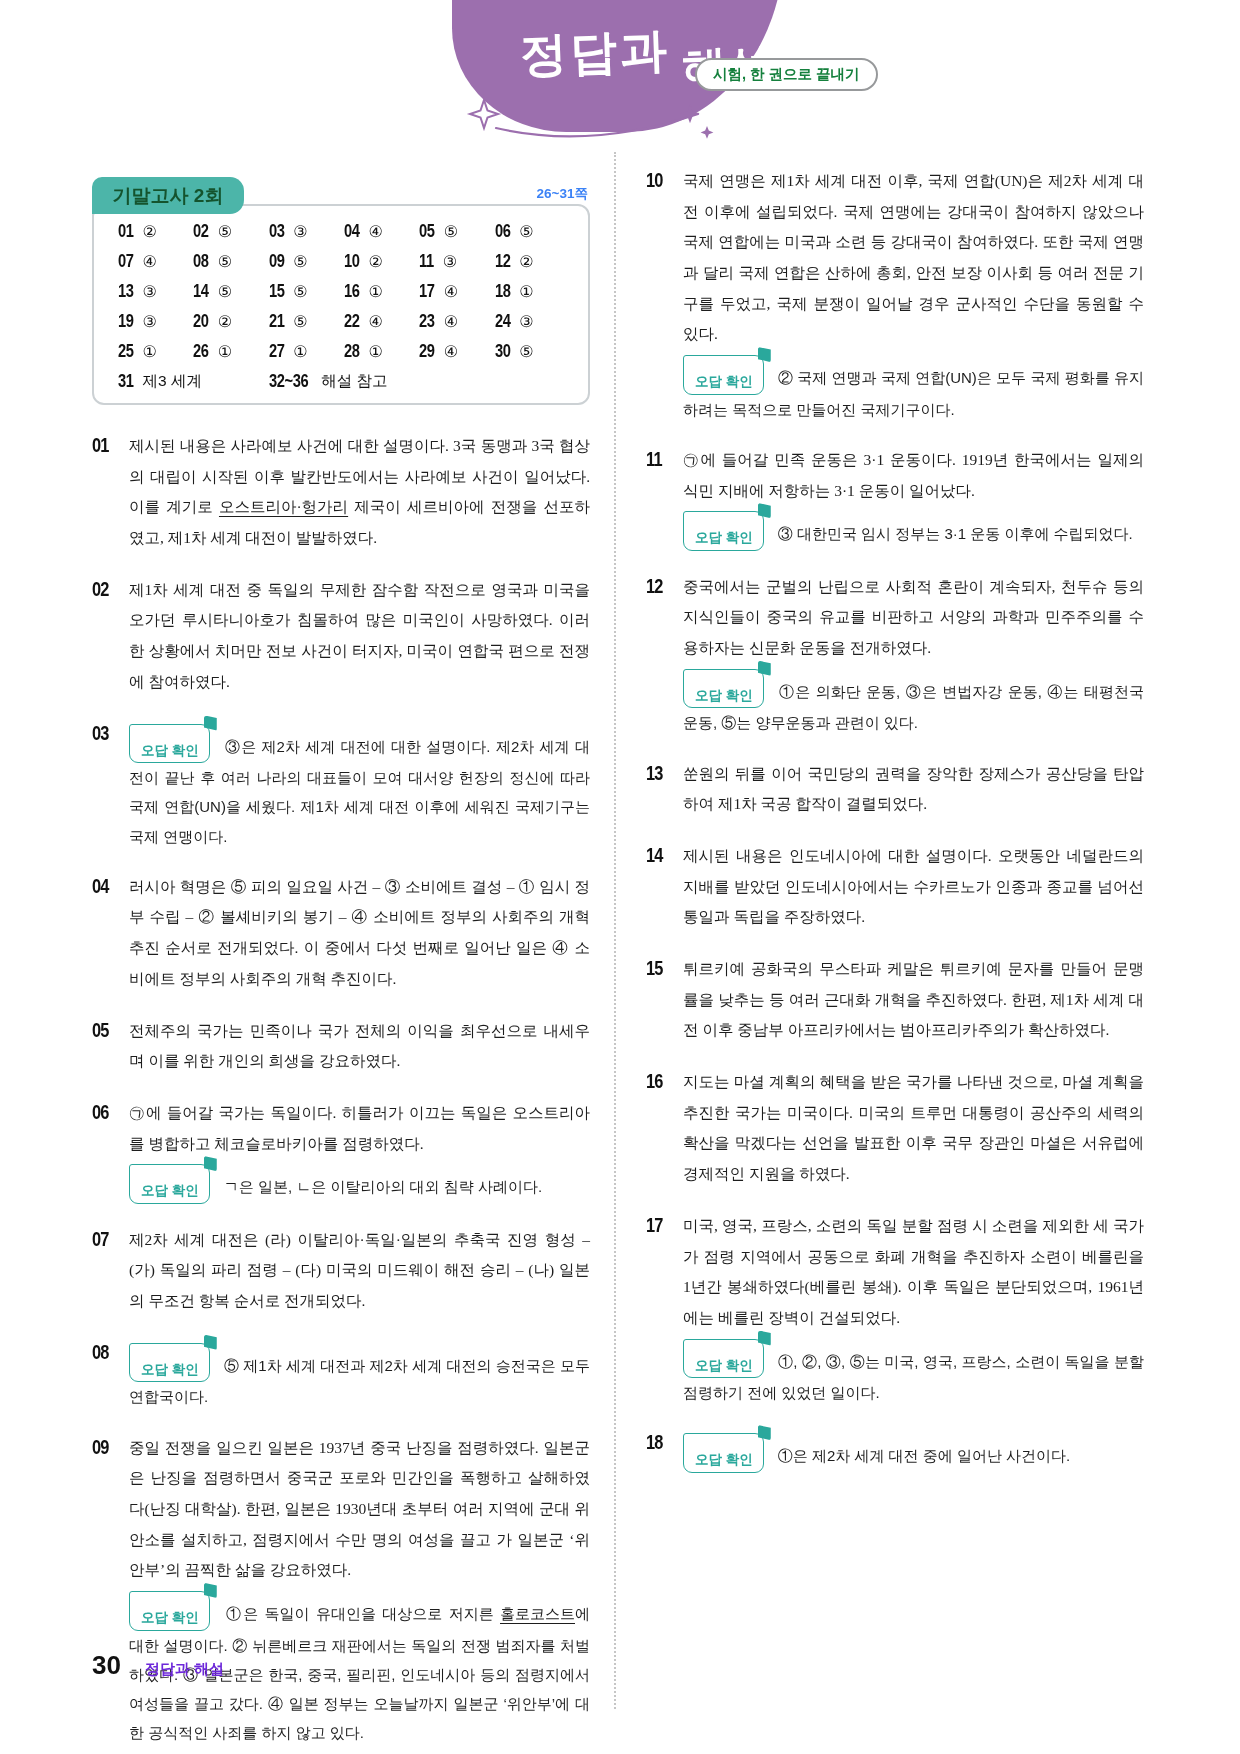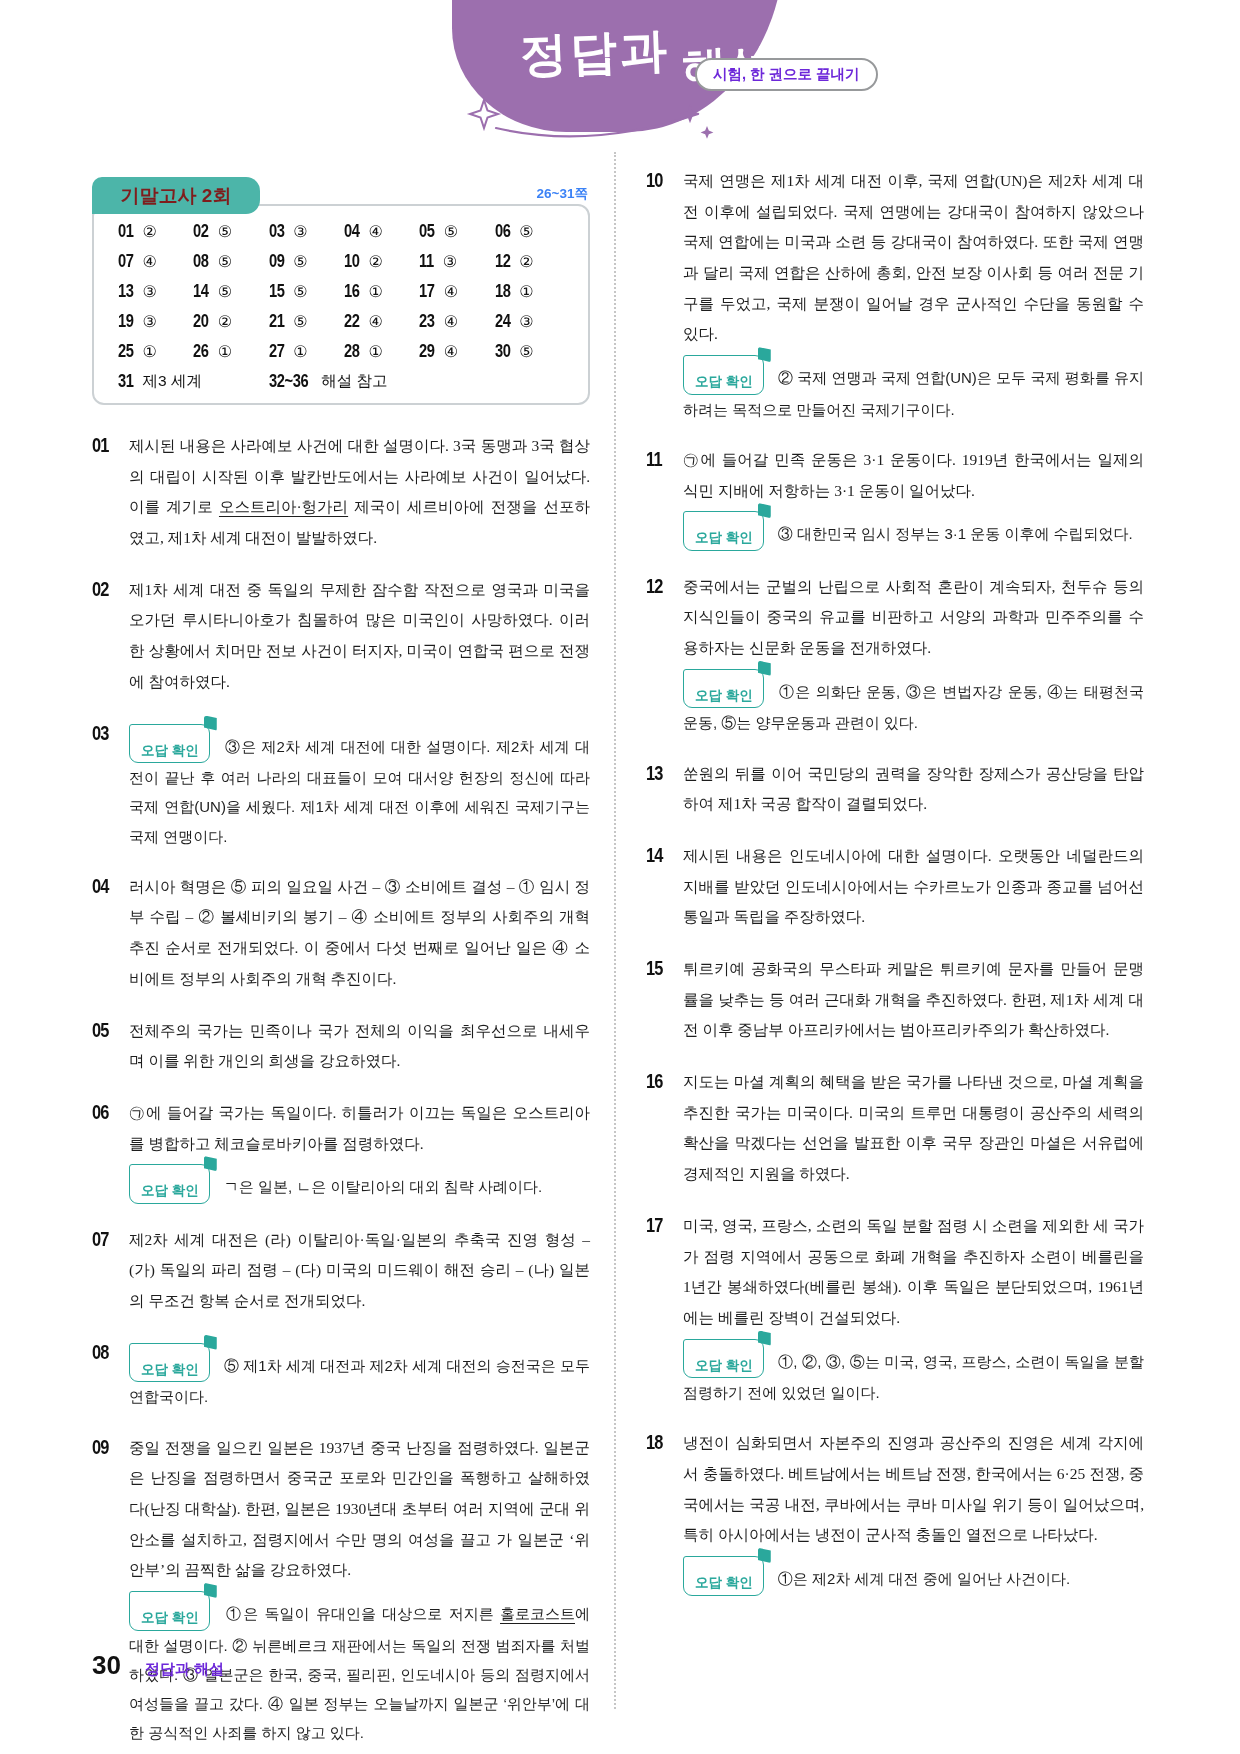--- a/index.html
+++ b/index.html
@@ -9,33 +9,33 @@
   
   .header{position:relative;height:152px;}
   .blob{position:absolute;left:452px;top:-220px;width:332px;height:352px;background:#9c6fae;
         border-radius:47% 53% 58% 42% / 55% 58% 64% 36%;z-index:0;}
   .logo{position:absolute;left:520px;top:20px;color:#fff;z-index:1;transform:rotate(-2deg);
         font-weight:800;white-space:nowrap;}
   .logo .w1{font-size:47px;letter-spacing:3px;}
   .logo .w2{font-size:44px;display:inline-block;margin-left:12px;transform:translateY(17px);}
   .sparkles{position:absolute;left:466px;top:96px;z-index:1;}
   .tagline{position:absolute;left:695px;top:58px;z-index:2;background:#fff;border:2px solid #97999b;
-           border-radius:30px;padding:5px 16px;font-weight:700;font-size:14.5px;color:#6d28d9;white-space:nowrap;}
+           border-radius:30px;padding:5px 16px;font-weight:700;font-size:14.5px;color:#15803d;white-space:nowrap;}
 
   
   .content{display:flex;align-items:flex-start;padding:0 96px 0 92px;}
   .col-left{width:498px;margin-right:24px;}
   .divider{align-self:stretch;border-left:2px dotted #c6c6c6;margin-bottom:60px;}
   .col-right{flex:1;padding-left:30px;padding-top:14px;}
 
   
   .abox-wrap{position:relative;margin-top:52px;margin-bottom:26px;}
-  .abox-tab{position:absolute;top:-27px;left:0;width:168px;height:37px;background:#4cb5a9;
+  .abox-tab{position:absolute;top:-27px;left:0;width:152px;height:37px;background:#4cb5a9;
             border-radius:10px 14px 14px 0;display:flex;align-items:center;justify-content:center;
-            font-weight:800;font-size:19px;color:#7f1d1d;z-index:2;}
+            font-weight:800;font-size:19px;color:#14532d;z-index:2;}
   .abox-range{position:absolute;top:-19px;right:2px;font-size:13.5px;font-weight:700;color:#3b82f6;}
   .abox{border:2px solid #ccd1d4;border-radius:12px;padding:15px 18px 11px 24px;background:#fff;}
   .agrid{display:grid;grid-template-columns:repeat(6,1fr);row-gap:9px;}
   .acell{display:flex;align-items:center;gap:6px;font-size:16px;color:#111;}
   .acell .qno{font-size:17.5px;font-weight:800;display:inline-block;transform:scaleX(.84);transform-origin:left center;letter-spacing:-.5px;}
   .acell .ach{font-size:16px;}
   .aw1{grid-column:1/3;} .aw2{grid-column:3/7;}
   .atext{font-size:15.5px;}
 
   
@@ -347,21 +347,20 @@
         <div class="no"><span>17</span></div>
         <div class="txt">
           <p class="body">미국, 영국, 프랑스, 소련의 독일 분할 점령 시 소련을 제외한 세 국가가 점령 지역에서 공동으로 화폐 개혁을 추진하자 소련이 베를린을 1년간 봉쇄하였다(베를린 봉쇄). 이후 독일은 분단되었으며, 1961년에는 베를린 장벽이 건설되었다.</p>
           <p class="wrong"><span class="odap"><span>오답 확인</span><span class="odap-flag"></span></span><span>①, ②, ③, ⑤는 미국, 영국, 프랑스, 소련이 독일을 분할 점령하기 전에 있었던 일이다.</span></p>
         </div>
       </div>
 
       <div class="item">
         <div class="no"><span>18</span></div>
         <div class="txt">
-          <p class="body">냉전이 심화되면서 자본주의 진영과 공산주의 진영은 세계 각지에서 충돌하였다. 베트남에서는 베트남 전쟁, 한국에서는 6·25 전쟁, 중국에서는 국공 내전, 쿠바에서는 쿠바 미사일 위기 등이 일어났으며, 특히 아시아에서는 냉전이 군사적 충돌인 열전으로 나타났다.</p>
           <p class="wrong"><span class="odap"><span>오답 확인</span><span class="odap-flag"></span></span><span>①은 제2차 세계 대전 중에 일어난 사건이다.</span></p>
         </div>
       </div>
 
     </div>
   </div>
 
   <div class="footer">
     <span class="pageno">30</span>
     <span class="pagetitle">정답과 해설</span>

